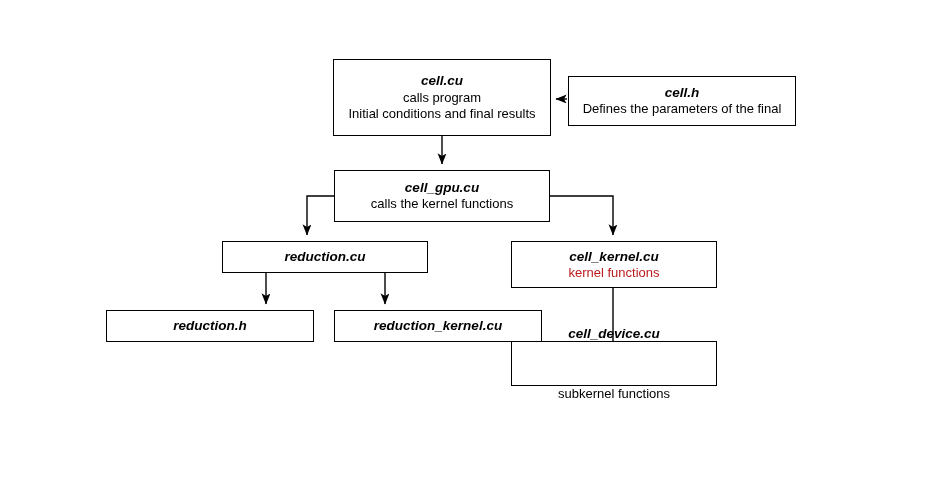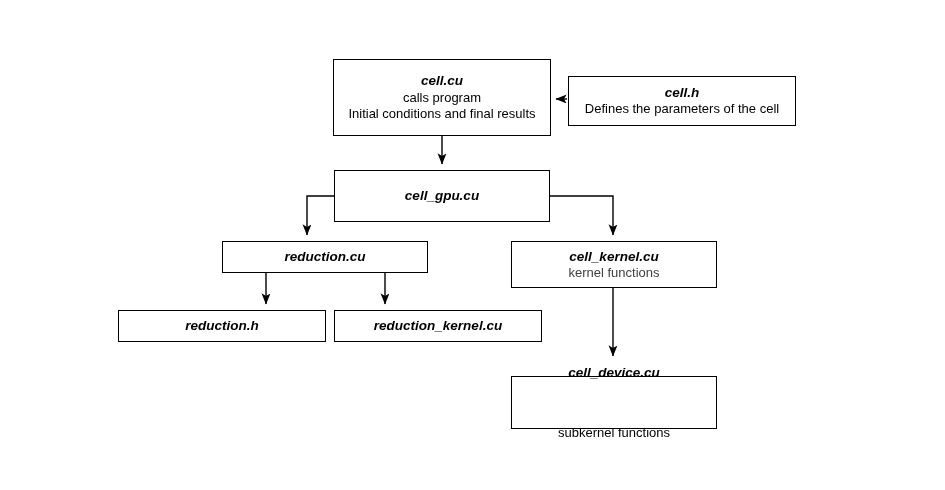--- a/index.html
+++ b/index.html
@@ -70,37 +70,38 @@
   </svg>
 
   <div id="node-layer">
       <div class="node" style="left: 333px; top: 59px; width: 218px; height: 77px; border-color: rgb(0, 0, 0);">
         <div class="node-title" style="color: rgb(0, 0, 0);">cell.cu</div>
         <div class="node-sub" style="color: rgb(0, 0, 0);">calls program</div>
         <div class="node-sub" style="color: rgb(0, 0, 0);">Initial conditions and final results</div>
       </div>
       <div class="node" style="left: 568px; top: 76px; width: 228px; height: 50px; border-color: rgb(0, 0, 0);">
         <div class="node-title" style="color: rgb(0, 0, 0);">cell.h</div>
-        <div class="node-sub" style="color: rgb(0, 0, 0);">Defines the parameters of the cell</div>
+        <div class="node-sub" style="color: rgb(0, 0, 0);">Defines the parameters of the final</div>
       </div>
       <div class="node" style="left: 334px; top: 170px; width: 216px; height: 52px; border-color: rgb(0, 0, 0);">
         <div class="node-title" style="color: rgb(0, 0, 0);">cell_gpu.cu</div>
+        <div class="node-sub" style="color: rgb(0, 0, 0);">calls  the kernel functions</div>
       </div>
       <div class="node" style="left: 222px; top: 241px; width: 206px; height: 32px; border-color: rgb(0, 0, 0);">
         <div class="node-title" style="color: rgb(0, 0, 0);">reduction.cu</div>
       </div>
       <div class="node" style="left: 511px; top: 241px; width: 206px; height: 47px; border-color: rgb(0, 0, 0);">
         <div class="node-title" style="color: rgb(0, 0, 0);">cell_kernel.cu</div>
-        <div class="node-sub" style="color: #404040;">kernel functions</div>
+        <div class="node-sub" style="color: #b91c1c;">kernel functions</div>
       </div>
-      <div class="node" style="left: 106px; top: 310px; width: 208px; height: 32px; border-color: rgb(0, 0, 0); margin-left: 12px;">
+      <div class="node" style="left: 106px; top: 310px; width: 208px; height: 32px; border-color: rgb(0, 0, 0);">
         <div class="node-title" style="color: rgb(0, 0, 0);">reduction.h</div>
       </div>
       <div class="node" style="left: 334px; top: 310px; width: 208px; height: 32px; border-color: rgb(0, 0, 0);">
         <div class="node-title" style="color: rgb(0, 0, 0);">reduction_kernel.cu</div>
       </div>
-      <div class="node" style="left: 511px; top: 376px; width: 206px; height: 53px; border-color: rgb(0, 0, 0); gap: 44px;">
+      <div class="node" style="left: 511px; top: 341px; width: 206px; height: 45px; border-color: rgb(0, 0, 0); gap: 44px;">
         <div class="node-title" style="color: rgb(0, 0, 0);">cell_device.cu</div>
         <div class="node-sub" style="color: rgb(0, 0, 0);">subkernel functions</div>
       </div>
     </div>
 
 </div>
 
 </body></html>

